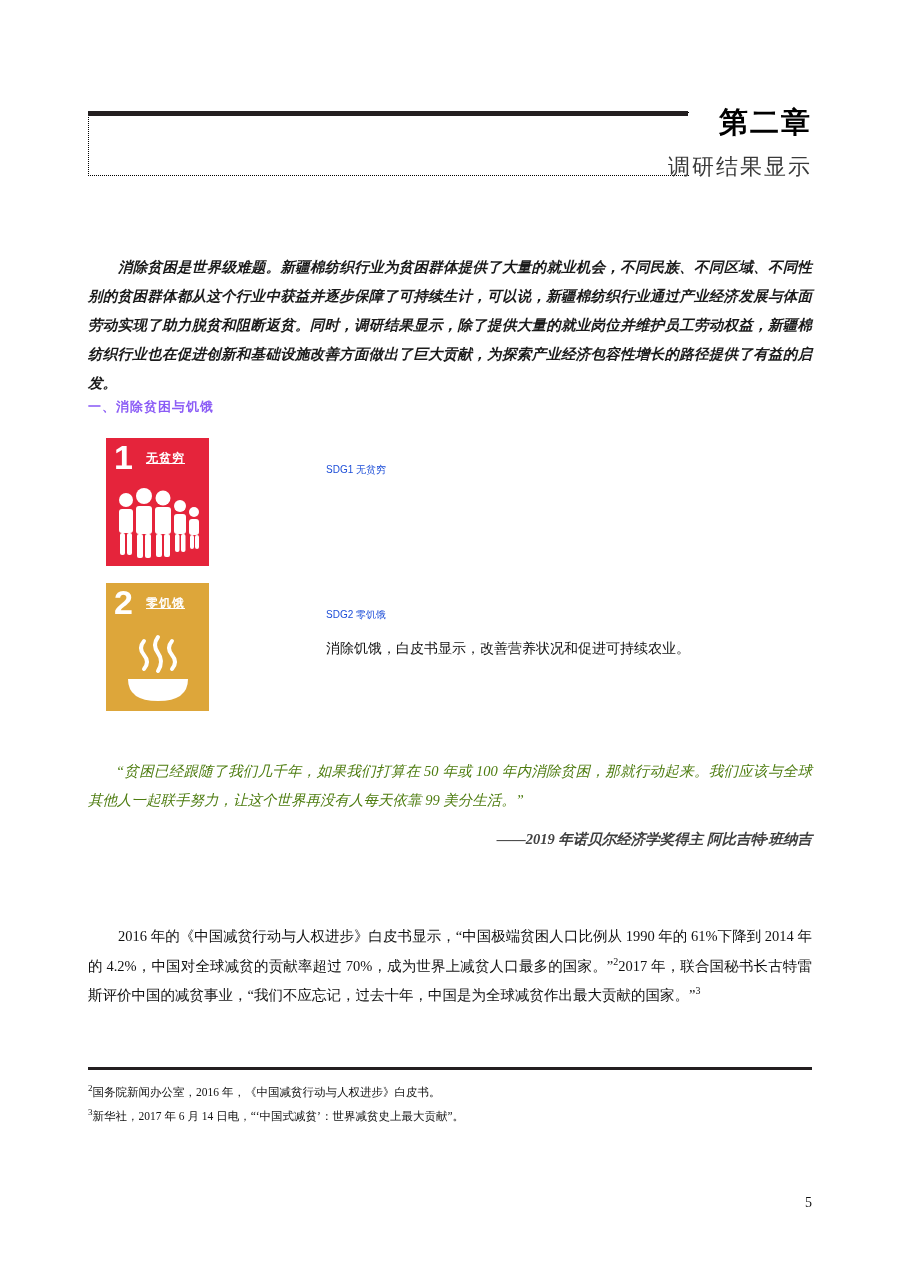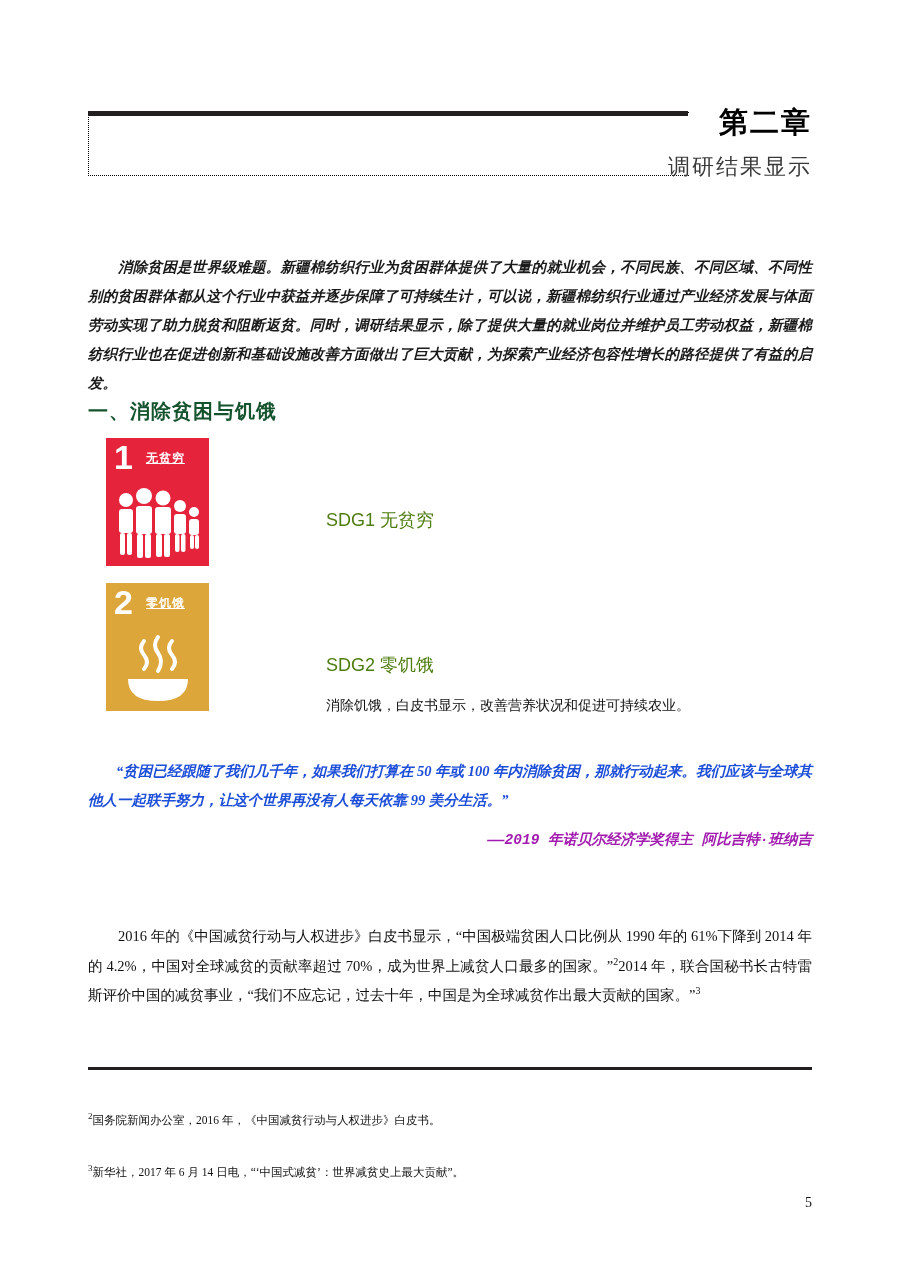--- a/index.html
+++ b/index.html
@@ -85,24 +85,24 @@
     text-indent: 30px;
     color: #1a1a1a;
     font-family: "Liberation Serif", serif;
     margin-top: 45px;
   }
 
   .h1 {
     position: absolute;
     left: 0;
     top: 398px;
-    font-size: 20px;
+    font-size: 13px;
     font-weight: bold;
     letter-spacing: 1px;
-    color: #14532d;
+    color: #8b5cf6;
   }
 
   
   .sdg-block { position: absolute; }
   .sdg1 { left: 18px; top: 438px; }
   .sdg2 { left: 18px; top: 583px; }
 
   .sdg-tile {
     position: absolute;
     left: 0;
@@ -140,56 +140,55 @@
     height: 84px;
   }
 
   .sdg-text {
     position: absolute;
     left: 220px;
     top: 24px;
     width: 505px;
   }
   .sdg-text .t1 {
-    font-size: 18px;
+    font-size: 10px;
     line-height: 1.6;
     margin-bottom: 14px;
-    color: #4d7c0f;
-    margin-top: 44px;
+    color: #1d4ed8;
   }
   .sdg-text .t2 {
     font-size: 14px;
     line-height: 1.6;
     color: #111;
   }
 
   
   .quote {
     position: absolute;
     left: 0;
     top: 757px;
     width: 724px;
     font-family: "Liberation Serif", serif;
     font-style: italic;
-    font-weight: bold;
+    font-weight: normal;
     font-size: 14.5px;
     line-height: 2.0;
     text-align: justify;
     text-indent: 28px;
-    color: #1d4ed8;
+    color: #4d7c0f;
   }
   .quote-attr {
     position: absolute;
     right: 0;
     top: 830px;
-    font-family: Liberation Mono, monospace;
+    font-family: Liberation Serif, serif;
     font-style: italic;
     font-weight: bold;
     font-size: 14.5px;
-    color: #a21caf;
+    color: #404040;
   }
 
   .h2 {
     position: absolute;
     left: 12px;
     top: 884px;
     font-size: 15.5px;
     color: #111;
     letter-spacing: 0.5px;
   }
@@ -221,21 +220,20 @@
     position: absolute;
     left: 0;
     top: 1080px;
     width: 724px;
   }
   .footnote {
     font-size: 11.5px;
     line-height: 1.9;
     color: #111;
     font-family: "Liberation Serif", serif;
-    margin-top: 28px;
   }
   .footnote .sup { font-size: 9px; }
 
   .page-num {
     position: absolute;
     right: 0;
     top: 1195px;
     font-size: 14px;
     color: #111;
     font-family: "Liberation Serif", serif;
@@ -308,21 +306,21 @@
       <div class="sdg-text">
         <div class="t1">SDG2  零饥饿</div>
         <div class="t2">消除饥饿，白皮书显示，改善营养状况和促进可持续农业。</div>
       </div>
     </div>
 
     <div class="quote">“贫困已经跟随了我们几千年，如果我们打算在 50 年或 100 年内消除贫困，那就行动起来。我们应该与全球其他人一起联手努力，让这个世界再没有人每天依靠 99 美分生活。”</div>
     <div class="quote-attr">——2019 年诺贝尔经济学奖得主 阿比吉特·班纳吉</div>
 
 
-    <div class="para"><span>2016 年的《中国减贫行动与人权进步》白皮书显示，“中国极端贫困人口比例从 1990 年的 61%下降到 2014 年的 4.2%，中国对全球减贫的贡献率超过 70%，成为世界上减贫人口最多的国家。”</span><span class="sup">2</span><span>2014 年，联合国秘书长古特雷斯评价中国的减贫事业，“我们不应忘记，过去十年，中国是为全球减贫作出最大贡献的国家。”</span><span class="sup">3</span></div>
+    <div class="para"><span>2016 年的《中国减贫行动与人权进步》白皮书显示，“中国极端贫困人口比例从 1990 年的 61%下降到 2014 年的 4.2%，中国对全球减贫的贡献率超过 70%，成为世界上减贫人口最多的国家。”</span><span class="sup">2</span><span>2017 年，联合国秘书长古特雷斯评价中国的减贫事业，“我们不应忘记，过去十年，中国是为全球减贫作出最大贡献的国家。”</span><span class="sup">3</span></div>
 
     <div class="fn-rule"></div>
     <div class="footnotes">
       <div class="footnote"><span class="sup">2</span><span>国务院新闻办公室，2016 年，《中国减贫行动与人权进步》白皮书。</span></div>
       <div class="footnote"><span class="sup">3</span><span>新华社，2017 年 6 月 14 日电，“‘中国式减贫’：世界减贫史上最大贡献”。</span></div>
     </div>
 
     <div class="page-num">5</div>
 
   </div>

